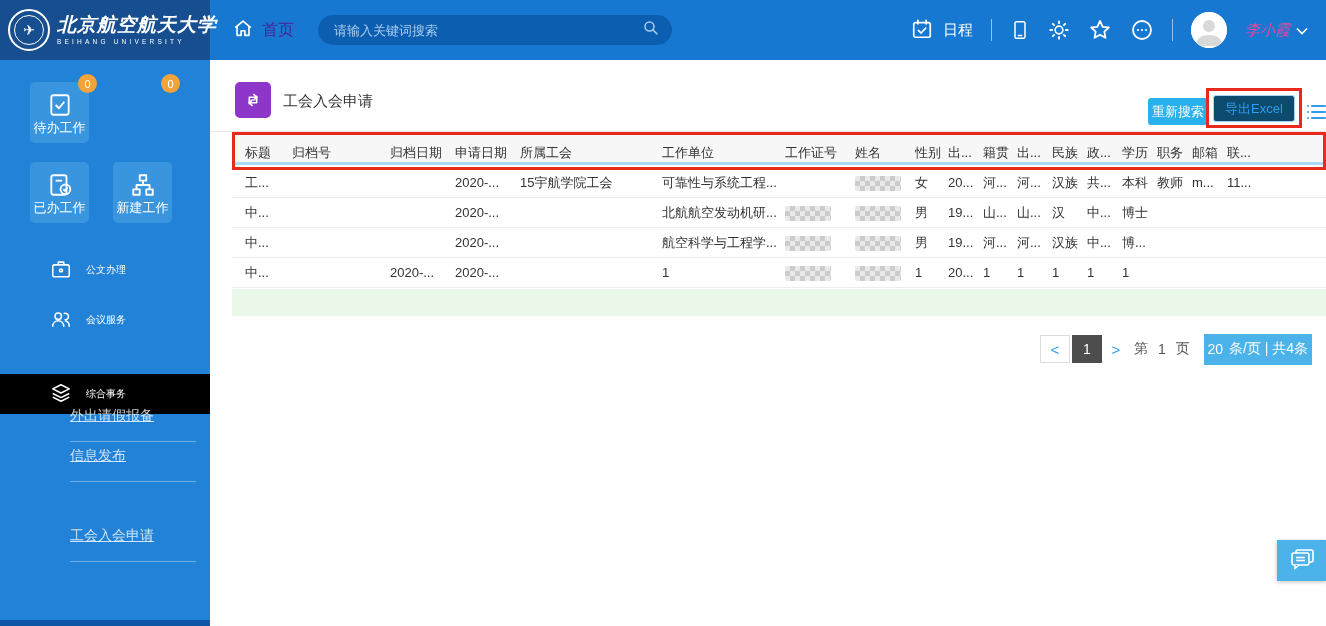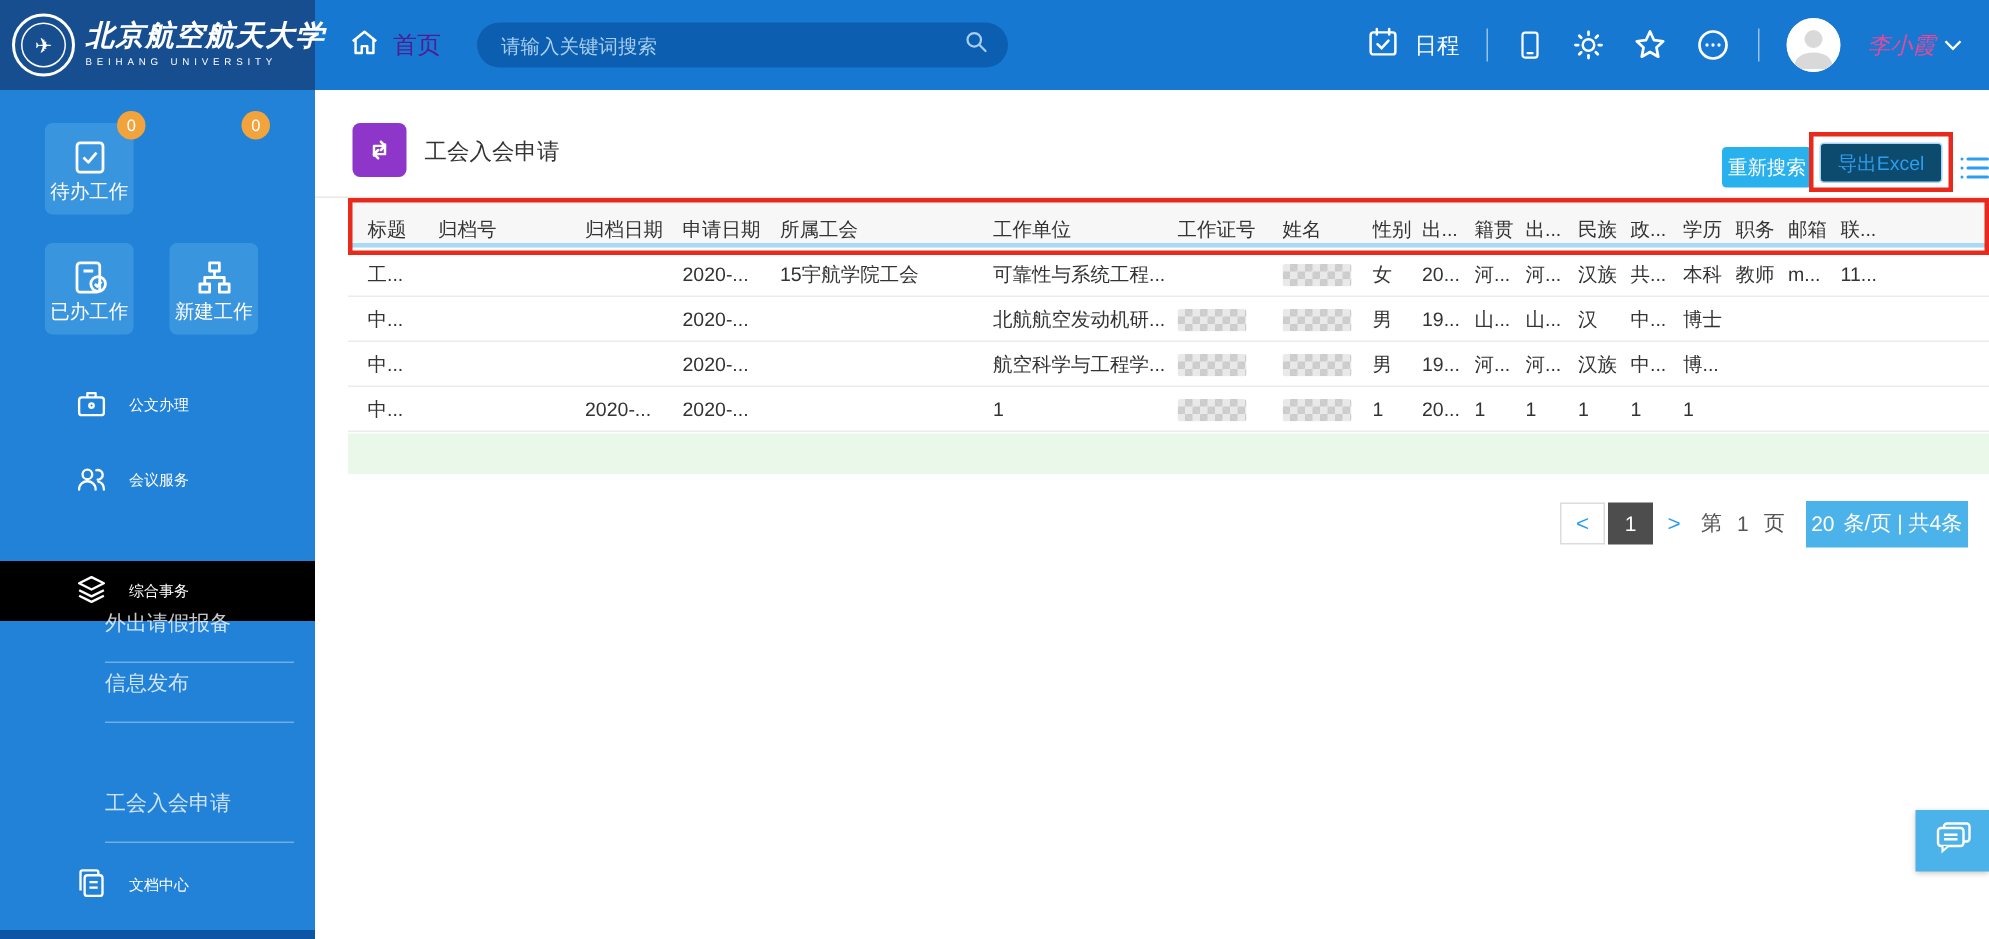--- a/index.html
+++ b/index.html
@@ -40,21 +40,21 @@
     padding-bottom:6px; cursor:pointer; }
   .tile svg { position:absolute; top:10px; }
   .tile-label { color:#fff; font-size:13px; white-space:nowrap; }
   .badge { position:absolute; width:19px; height:19px; border-radius:50%; background:#f2a33c;
     color:#fff; font-size:11px; display:flex; align-items:center; justify-content:center; }
   .menu-item { position:absolute; left:0; width:210px; height:40px; display:flex;
     align-items:center; gap:14px; padding-left:50px; color:#fff; font-size:10px; cursor:pointer; }
   .menu-item.active { background:#000000;margin-top:24px; }
   .submenu-item { position:absolute; left:70px; width:126px; height:52px; display:flex;
     align-items:center; color:rgba(255,255,255,.78); font-size:14px;
-    border-bottom:1px solid rgba(255,255,255,.35); cursor:pointer; }
+    border-bottom:1px solid rgba(255,255,255,.35); cursor:pointer;text-decoration:underline; }
 
   
   #main { left:210px; top:60px; width:1116px; height:566px; background:#fff; }
   #title-icon { left:235px; top:82px; width:36px; height:36px; background:#8d36c9;
     border-radius:5px; display:flex; align-items:center; justify-content:center; }
   #page-title { left:283px; top:92px; font-size:15px; color:#333; }
   #title-divider { left:210px; top:131px; width:1116px; height:1px; background:#e8e8e8; }
 
   .btn-research { left:1148px; top:98px; width:60px; height:27px; background:#29b1ee;
     color:#fff; font-size:13px; border:none; border-radius:3px; cursor:pointer;
@@ -278,31 +278,20 @@
   <div class="submenu-item abs" style="top:390px;">
     <span>外出请假报备</span>
   </div>
   <div class="submenu-item abs" style="top:430px;">
     <span>信息发布</span>
   </div>
   <div class="submenu-item abs" style="top:510px;">
     <span>工会入会申请</span>
   </div>
 
-  <div class="menu-item abs" style="top:570px;">
-    <span>
-      <svg width="22" height="22" viewBox="0 0 24 24" fill="none" stroke="#fff" stroke-width="1.7" stroke-linejoin="round">
-        <rect x="7" y="6" width="13" height="15" rx="2"></rect>
-          <path d="M17 6 V4 a1.5 1.5 0 0 0 -1.5 -1.5 H5.5 A1.5 1.5 0 0 0 4 4 v13"></path>
-        <line x1="10.5" y1="11" x2="16.5" y2="11"></line>
-          <line x1="10.5" y1="15" x2="16.5" y2="15"></line>
-      </svg>
-    </span>
-    <span>文档中心</span>
-  </div>
 
   <div id="side-bottom-strip" class="abs"></div>
 
   <div id="main" class="abs"></div>
 
   <div id="title-icon" class="abs">
     <svg width="22" height="22" viewBox="0 0 24 24" fill="none" stroke="#fff" stroke-width="1.8" stroke-linecap="round" stroke-linejoin="round">
       <path d="M8 16 V9 h8"></path>
         <path d="M13 6 l3 3 -3 3"></path>
       <path d="M16 8 v7 H8"></path>

